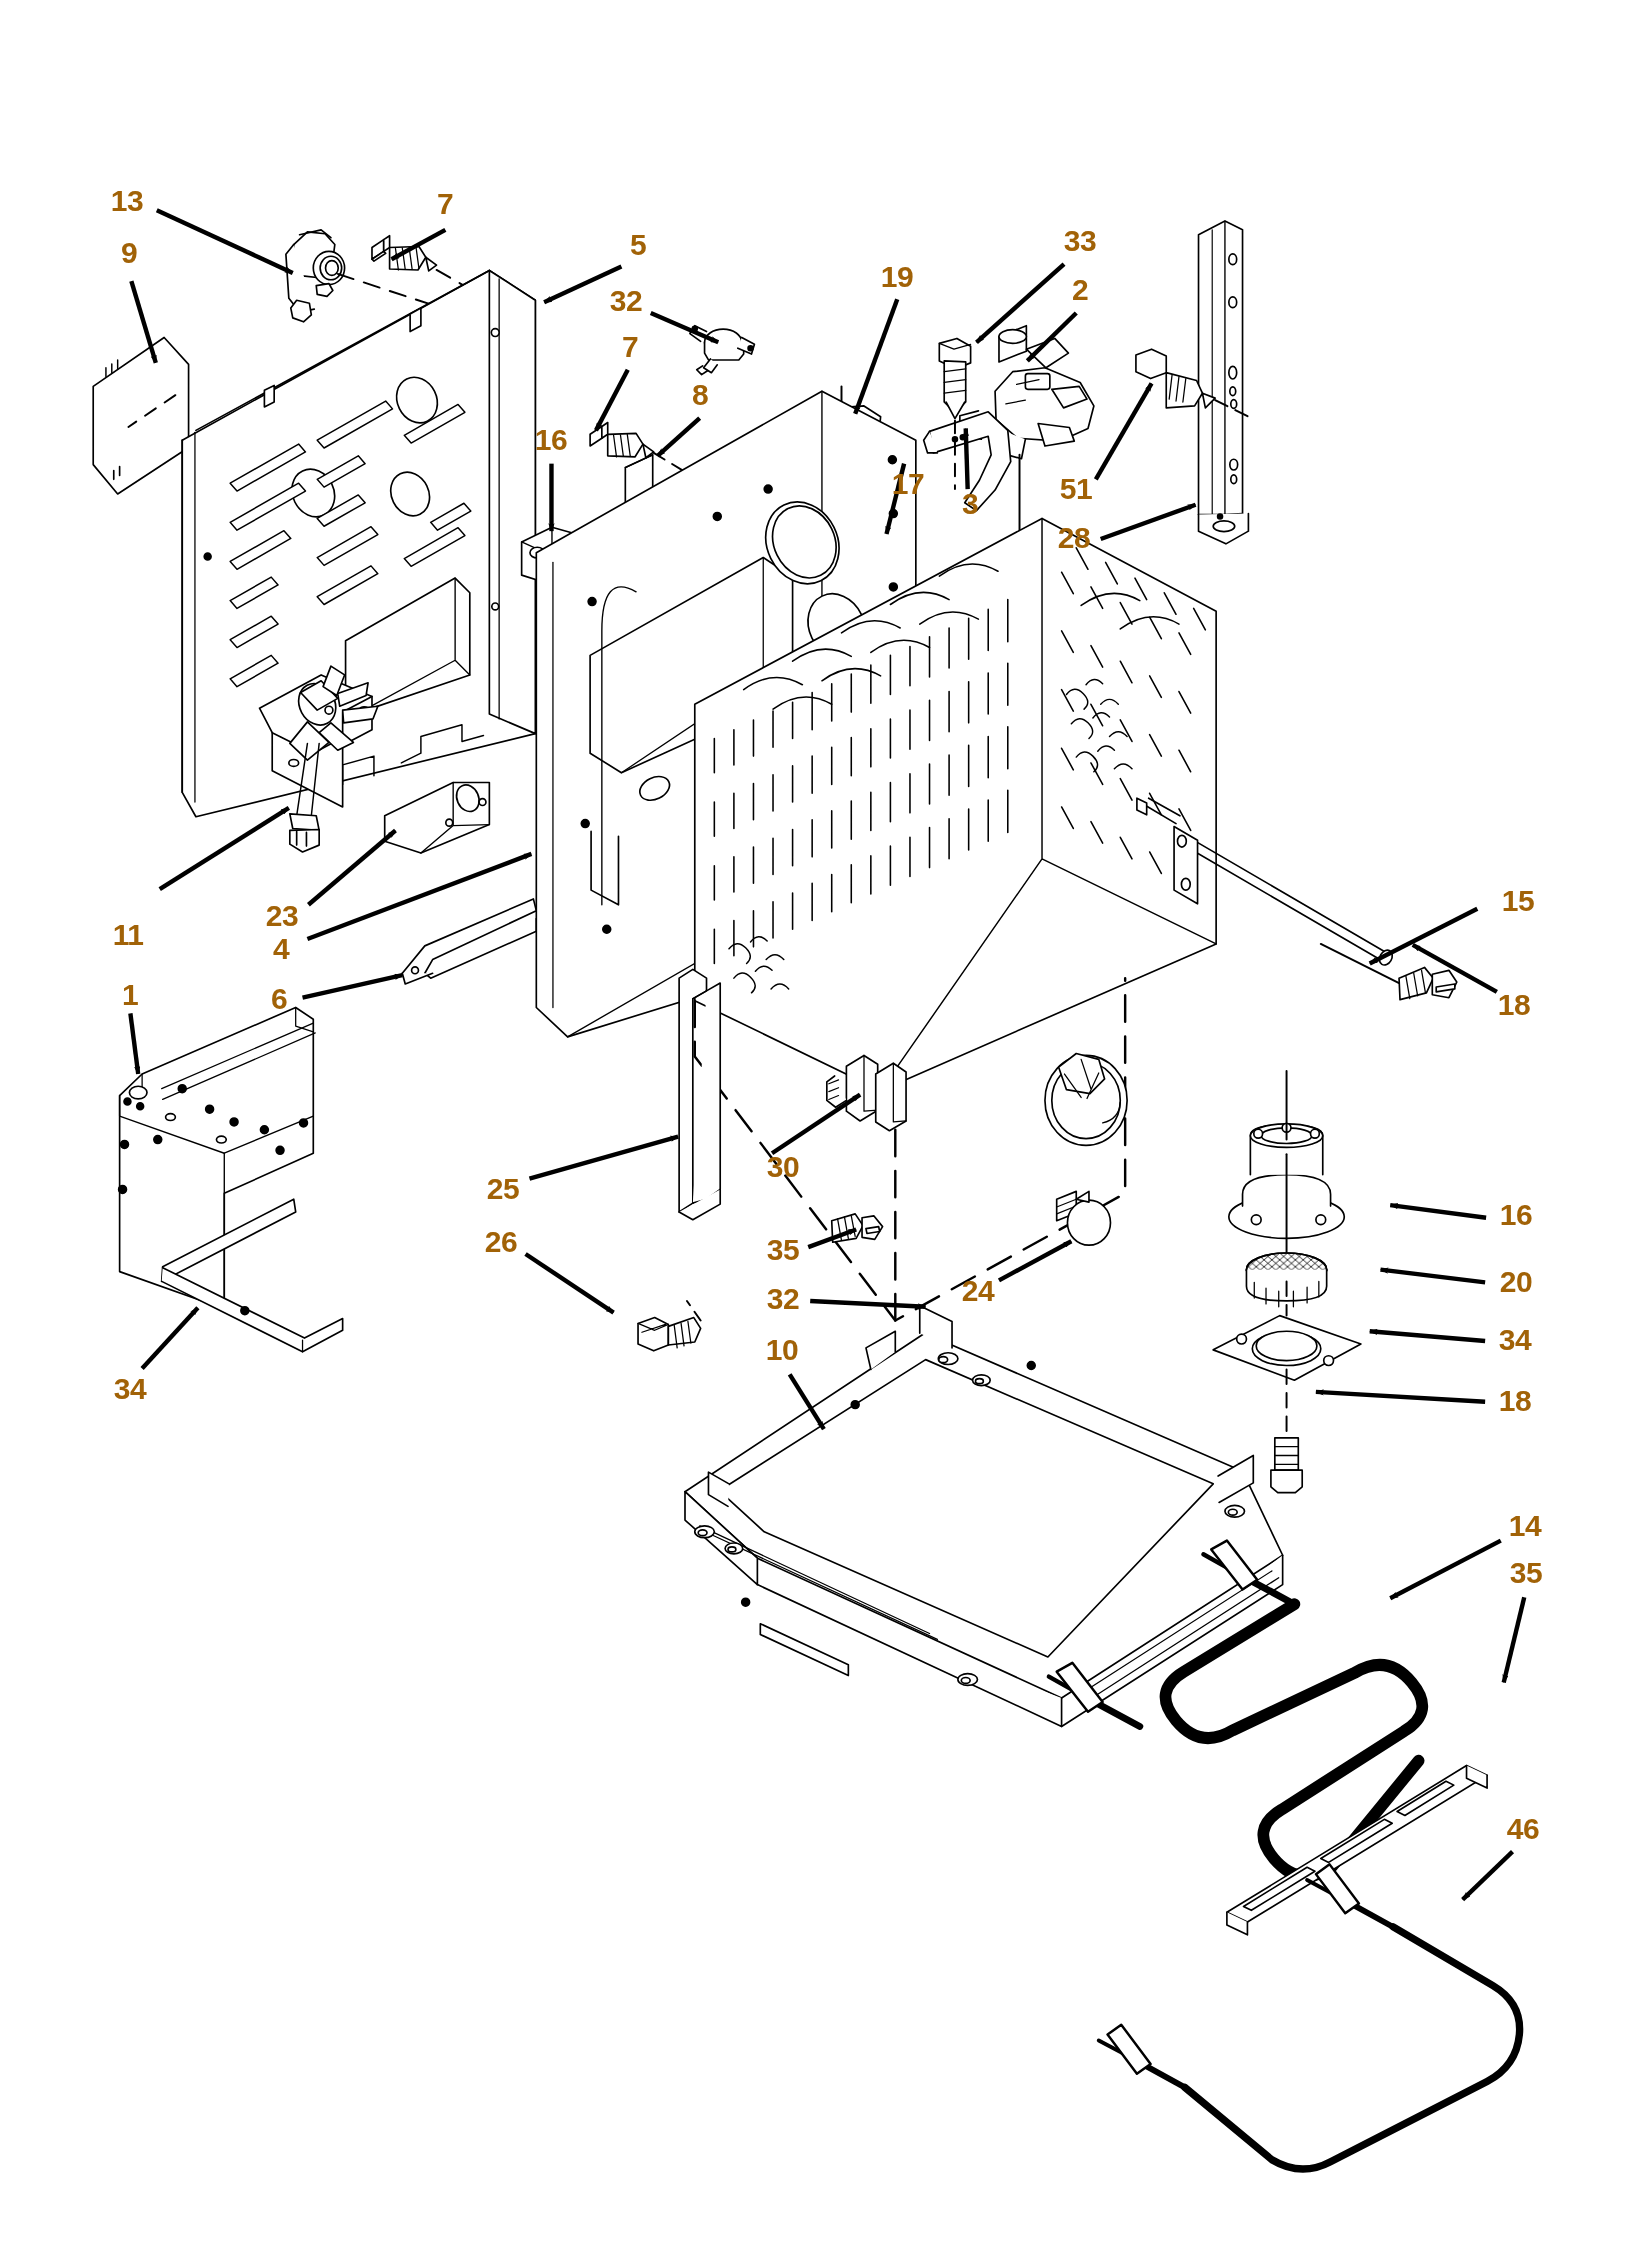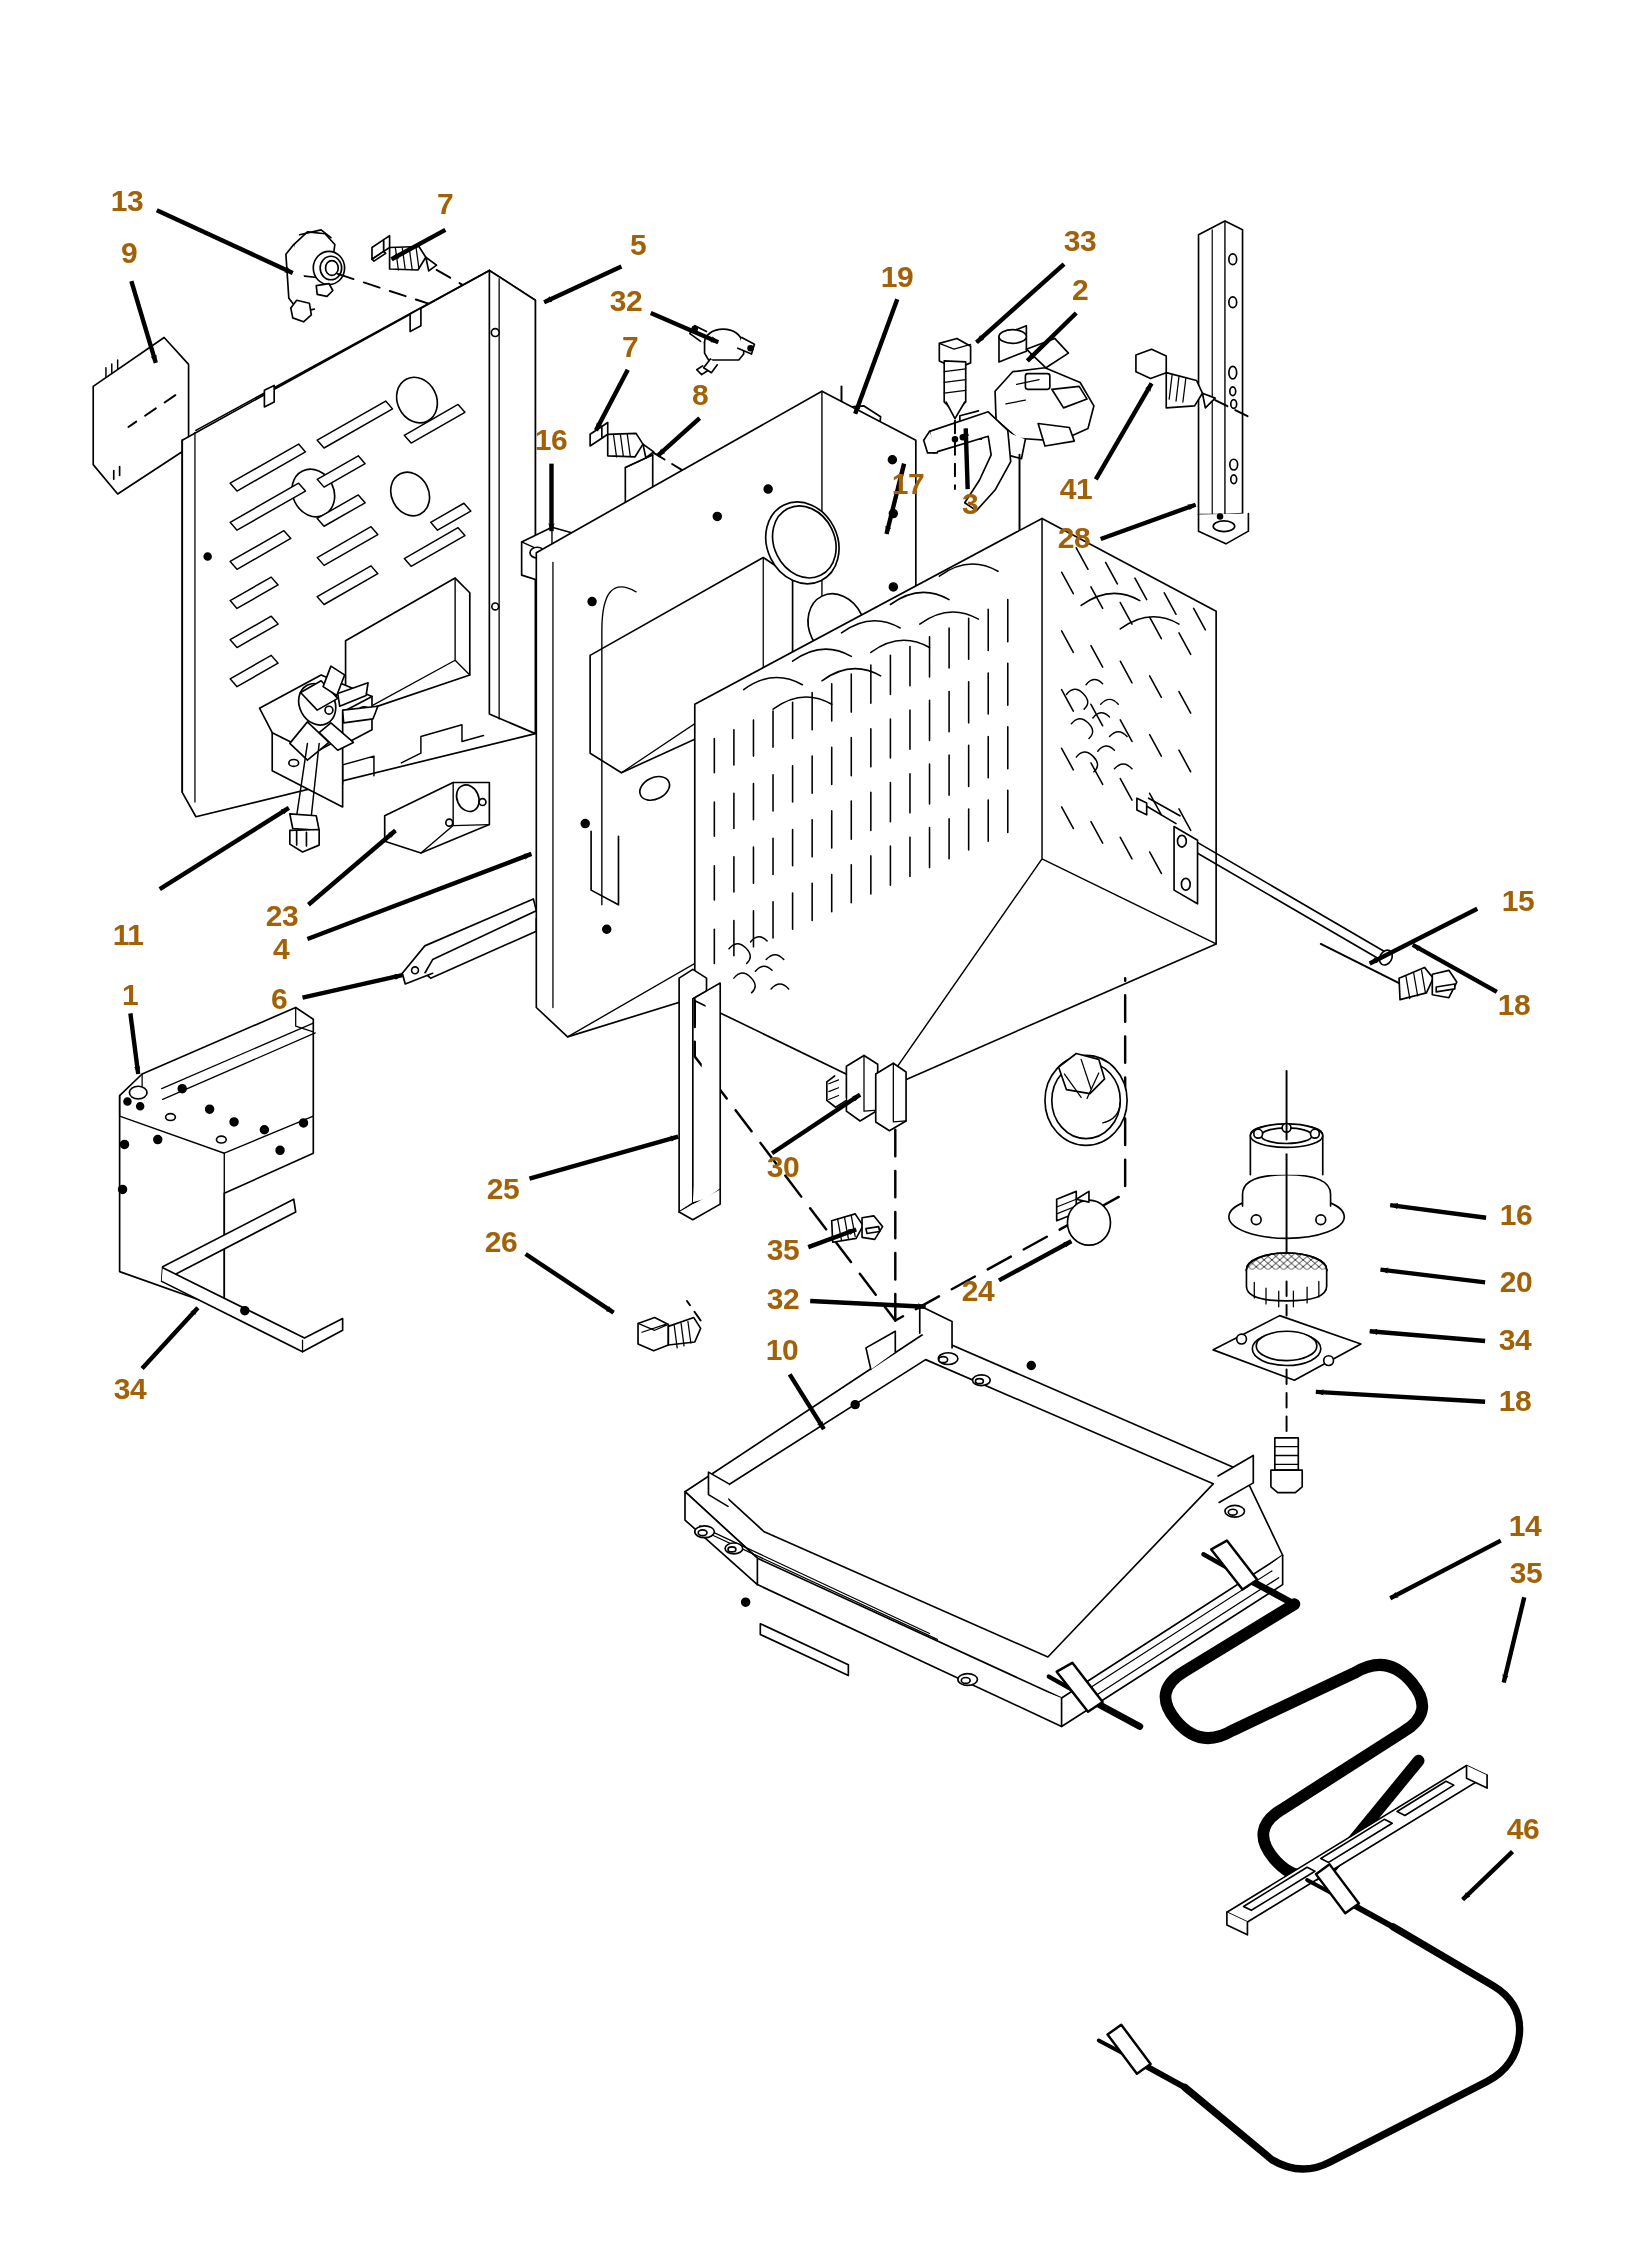--- a/index.html
+++ b/index.html
@@ -624,21 +624,21 @@
       <div class="callout" style="left: 127px; top: 201px;">13</div>
       <div class="callout" style="left: 445px; top: 204px;">7</div>
       <div class="callout" style="left: 129px; top: 253px;">9</div>
       <div class="callout" style="left: 638px; top: 245px;">5</div>
       <div class="callout" style="left: 1080px; top: 241px;">33</div>
       <div class="callout" style="left: 897px; top: 277px;">19</div>
       <div class="callout" style="left: 1080px; top: 290px;">2</div>
       <div class="callout" style="left: 626px; top: 301px;">32</div>
       <div class="callout" style="left: 630px; top: 347px;">7</div>
       <div class="callout" style="left: 700px; top: 395px;">8</div>
-      <div class="callout" style="left: 1076px; top: 489px;">41</div>
+      <div class="callout" style="left: 1076px; top: 489px;">51</div>
       <div class="callout" style="left: 908px; top: 440px; margin-top: 44px;">17</div>
       <div class="callout" style="left: 551px; top: 440px;">16</div>
       <div class="callout" style="left: 970px; top: 504px;">3</div>
       <div class="callout" style="left: 1074px; top: 538px;">28</div>
       <div class="callout" style="left: 1518px; top: 901px; text-align: center;">15</div>
       <div class="callout" style="left: 128px; top: 895px; margin-top: 40px;">11</div>
       <div class="callout" style="left: 282px; top: 916px;">23</div>
       <div class="callout" style="left: 281px; top: 949px;">4</div>
       <div class="callout" style="left: 1514px; top: 1005px;">18</div>
       <div class="callout" style="left: 279px; top: 999px;">6</div>

